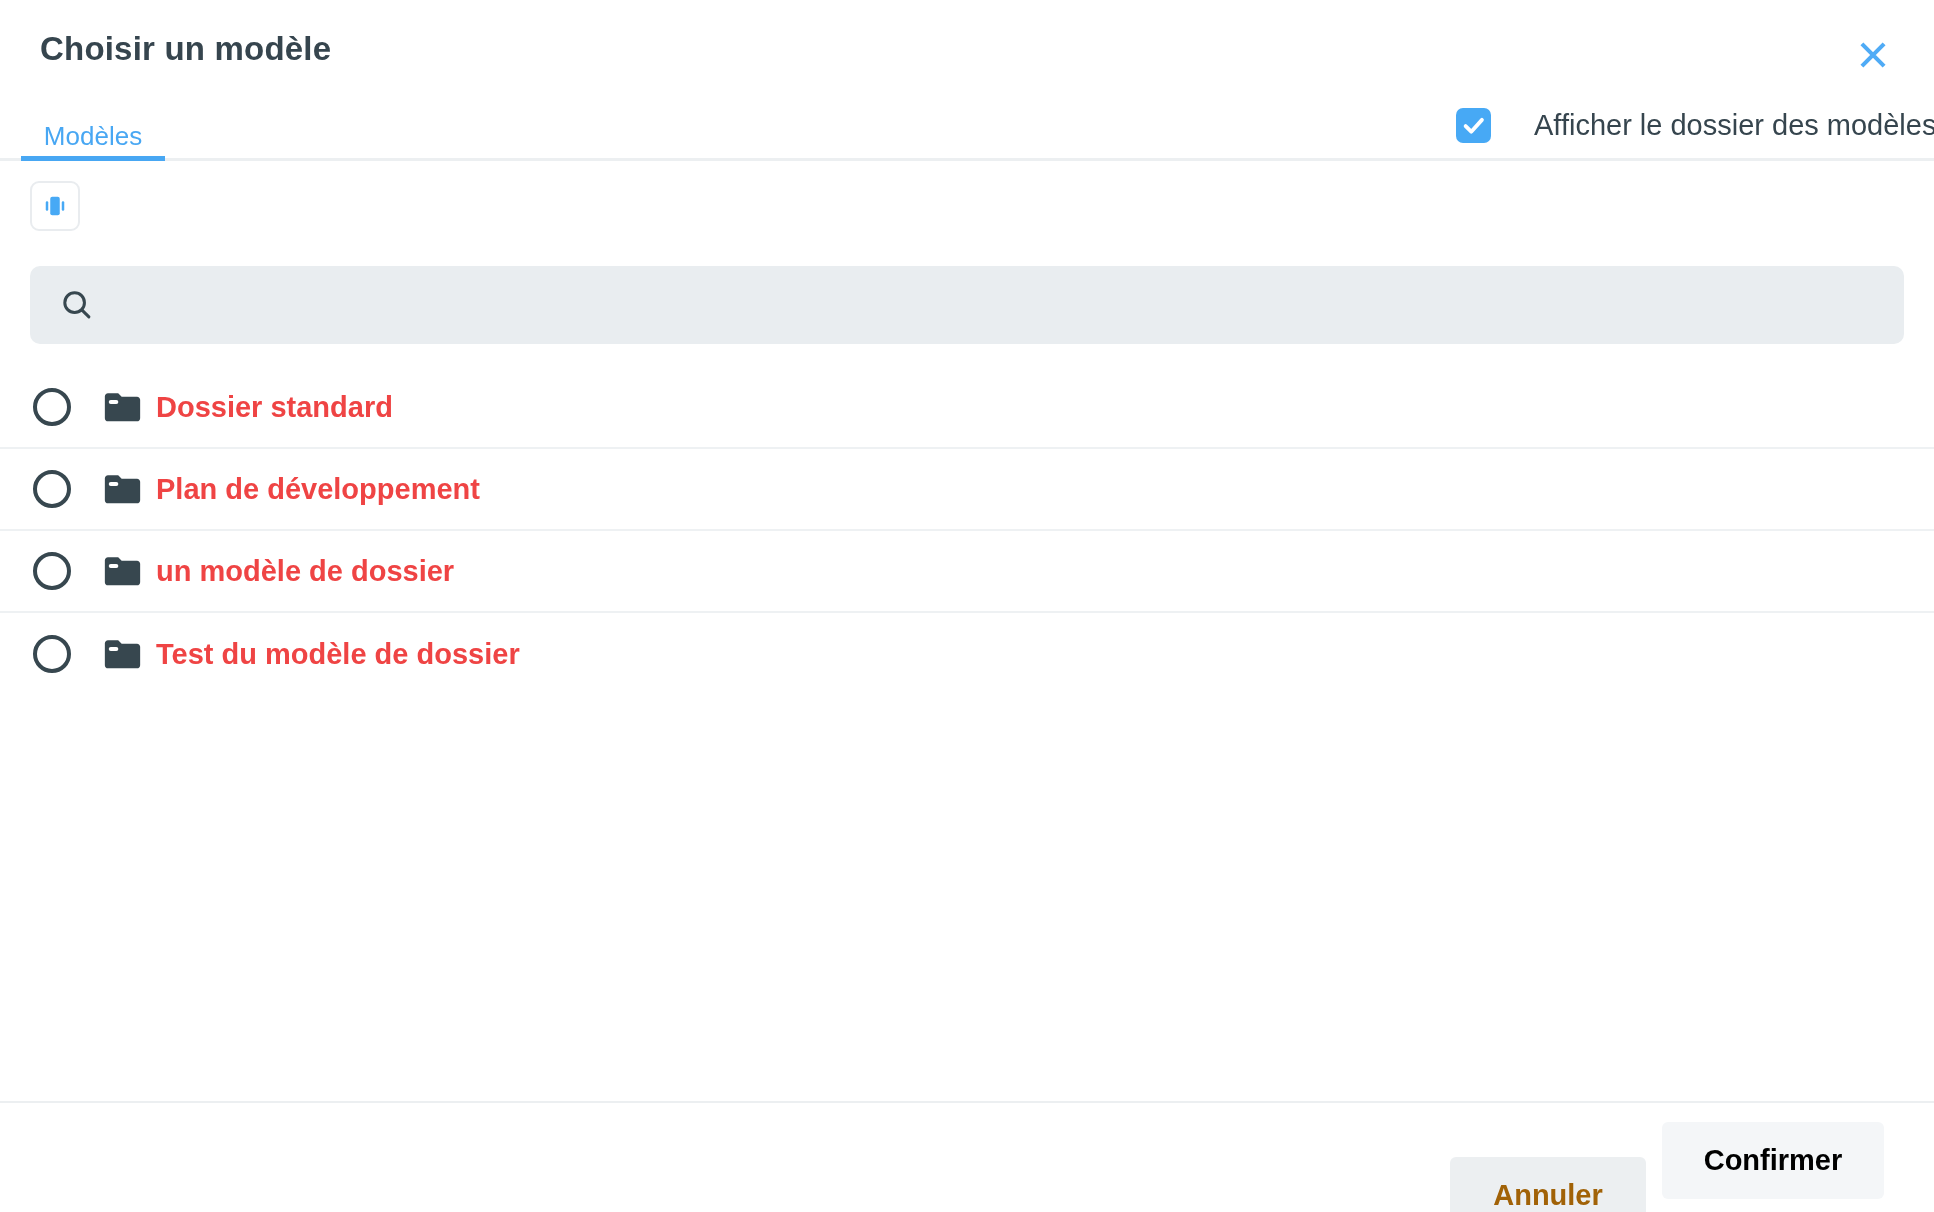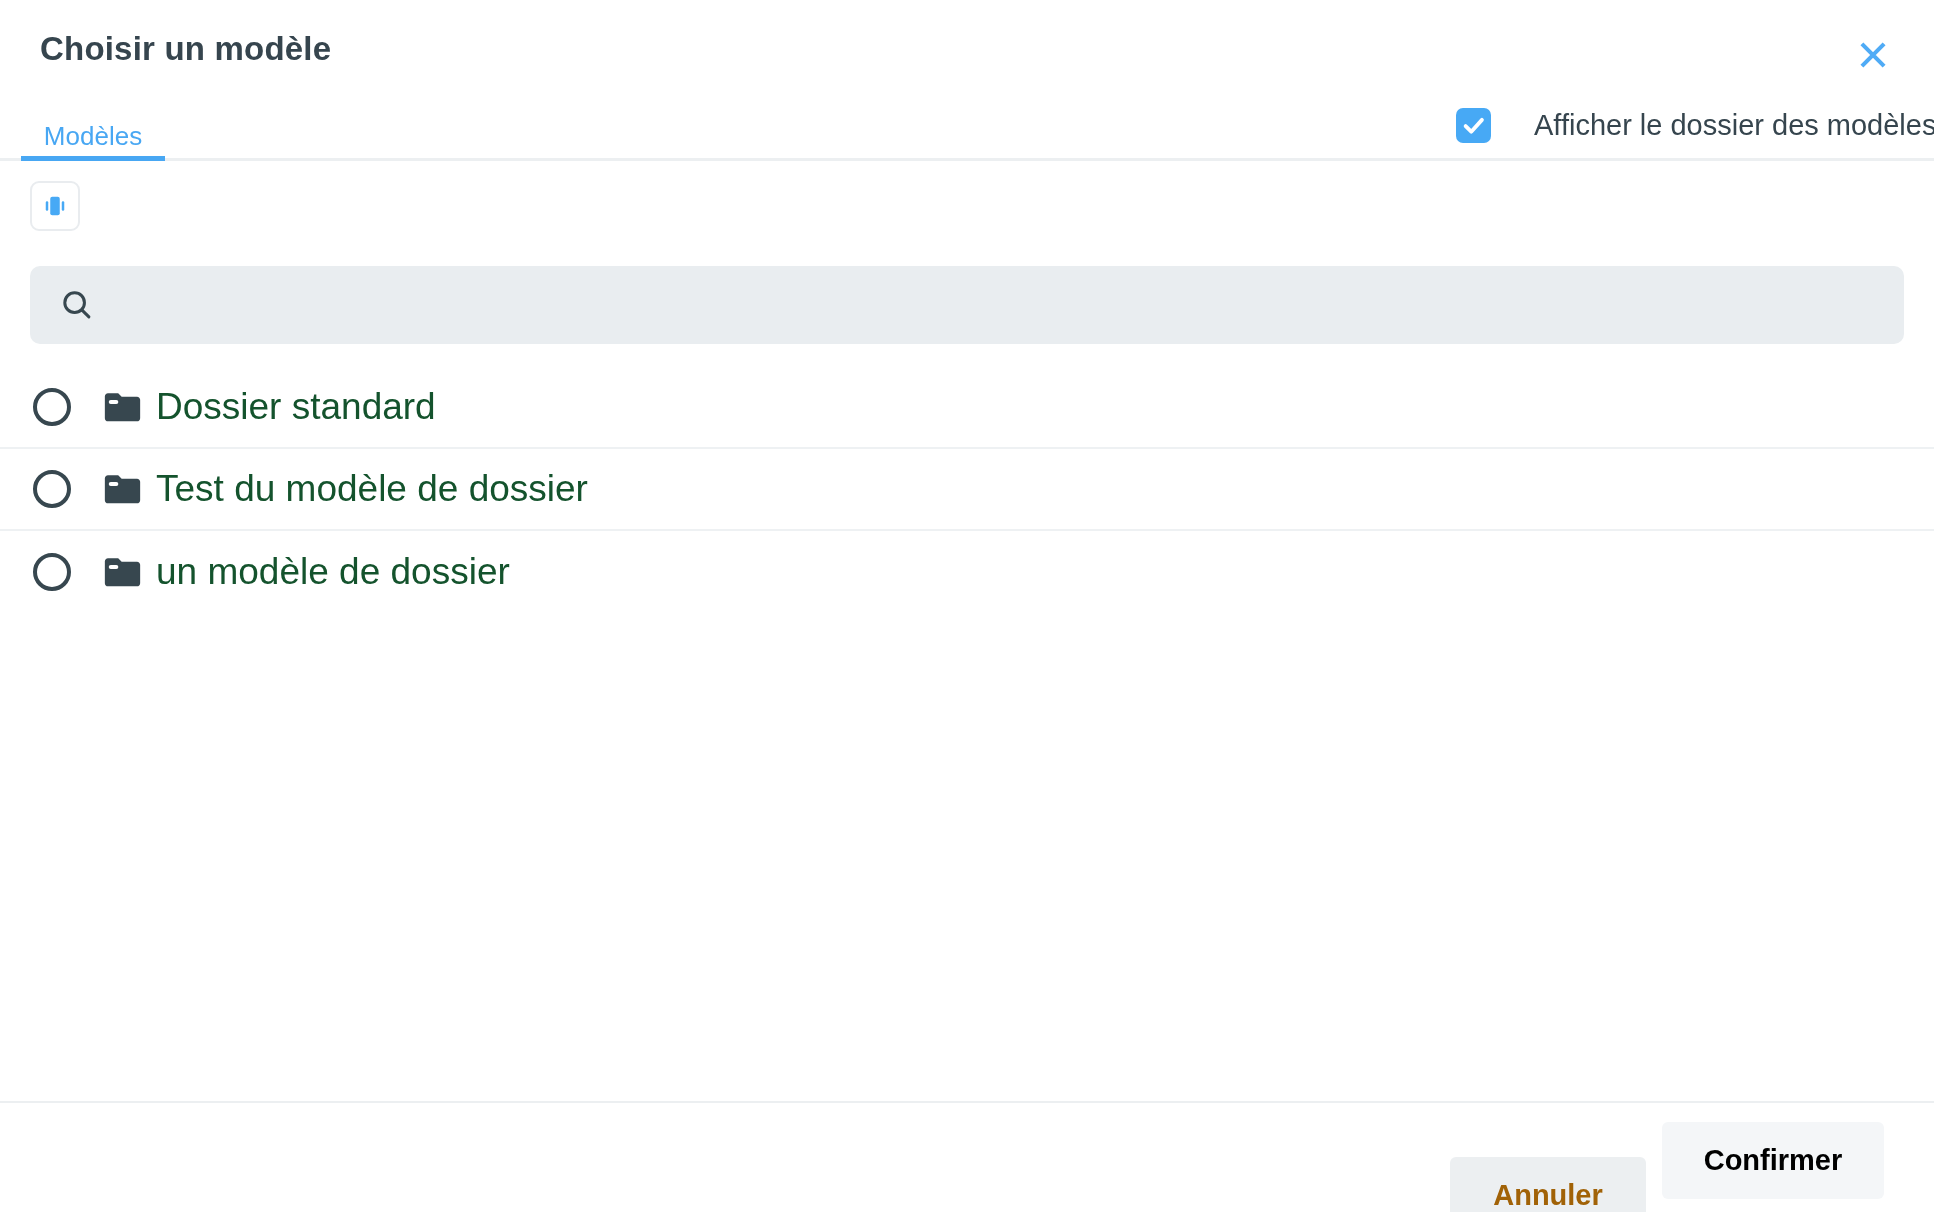--- a/index.html
+++ b/index.html
@@ -139,23 +139,23 @@
     background: #ffffff;
     margin-right: 33px;
     flex: 0 0 auto;
   }
   .folder-icon {
     margin-right: 15px;
     flex: 0 0 auto;
     display: flex; align-items: center;
   }
   .template-label {
-    font-size: 37px;
-    font-weight: 400;
-    color: #14532d;
+    font-size: 29px;
+    font-weight: 700;
+    color: #ef4444;
     white-space: nowrap;
   }
 
   
   .footer-border {
     position: absolute;
     left: 0; top: 1101px;
     width: 100%; height: 2px;
     background: #ECEFF1;
   }
@@ -241,41 +241,51 @@
       <span class="radio" role="radio" aria-checked="false"></span>
       <span class="folder-icon">
         <svg width="37" height="33" viewBox="0 0 24 21">
           <path d="M9.2 1.2 H2.6 C1.45 1.2 0.55 2.1 0.55 3.25 V17.4 C0.55 18.55 1.45 19.45 2.6 19.45 H21.4 C22.55 19.45 23.45 18.55 23.45 17.4 V5.5 C23.45 4.35 22.55 3.45 21.4 3.45 H11.45 L9.2 1.2 Z" fill="#37474F"></path>
           <rect x="3.1" y="5.6" width="6.2" height="2.7" rx="1.3" fill="#ffffff"></rect>
         </svg>
       </span>
       <span class="template-label">Dossier standard</span>
     </div>
 
+    <div class="template-row">
+      <span class="radio" role="radio" aria-checked="false"></span>
+      <span class="folder-icon">
+        <svg width="37" height="33" viewBox="0 0 24 21">
+          <path d="M9.2 1.2 H2.6 C1.45 1.2 0.55 2.1 0.55 3.25 V17.4 C0.55 18.55 1.45 19.45 2.6 19.45 H21.4 C22.55 19.45 23.45 18.55 23.45 17.4 V5.5 C23.45 4.35 22.55 3.45 21.4 3.45 H11.45 L9.2 1.2 Z" fill="#37474F"></path>
+          <rect x="3.1" y="5.6" width="6.2" height="2.7" rx="1.3" fill="#ffffff"></rect>
+        </svg>
+      </span>
+      <span class="template-label">Plan de développement</span>
+    </div>
+
+    <div class="template-row">
+      <span class="radio" role="radio" aria-checked="false"></span>
+      <span class="folder-icon">
+        <svg width="37" height="33" viewBox="0 0 24 21">
+          <path d="M9.2 1.2 H2.6 C1.45 1.2 0.55 2.1 0.55 3.25 V17.4 C0.55 18.55 1.45 19.45 2.6 19.45 H21.4 C22.55 19.45 23.45 18.55 23.45 17.4 V5.5 C23.45 4.35 22.55 3.45 21.4 3.45 H11.45 L9.2 1.2 Z" fill="#37474F"></path>
+          <rect x="3.1" y="5.6" width="6.2" height="2.7" rx="1.3" fill="#ffffff"></rect>
+        </svg>
+      </span>
+      <span class="template-label">un modèle de dossier</span>
+    </div>
 
     <div class="template-row">
       <span class="radio" role="radio" aria-checked="false"></span>
       <span class="folder-icon">
         <svg width="37" height="33" viewBox="0 0 24 21">
           <path d="M9.2 1.2 H2.6 C1.45 1.2 0.55 2.1 0.55 3.25 V17.4 C0.55 18.55 1.45 19.45 2.6 19.45 H21.4 C22.55 19.45 23.45 18.55 23.45 17.4 V5.5 C23.45 4.35 22.55 3.45 21.4 3.45 H11.45 L9.2 1.2 Z" fill="#37474F"></path>
           <rect x="3.1" y="5.6" width="6.2" height="2.7" rx="1.3" fill="#ffffff"></rect>
         </svg>
       </span>
       <span class="template-label">Test du modèle de dossier</span>
-    </div>
-
-    <div class="template-row">
-      <span class="radio" role="radio" aria-checked="false"></span>
-      <span class="folder-icon">
-        <svg width="37" height="33" viewBox="0 0 24 21">
-          <path d="M9.2 1.2 H2.6 C1.45 1.2 0.55 2.1 0.55 3.25 V17.4 C0.55 18.55 1.45 19.45 2.6 19.45 H21.4 C22.55 19.45 23.45 18.55 23.45 17.4 V5.5 C23.45 4.35 22.55 3.45 21.4 3.45 H11.45 L9.2 1.2 Z" fill="#37474F"></path>
-          <rect x="3.1" y="5.6" width="6.2" height="2.7" rx="1.3" fill="#ffffff"></rect>
-        </svg>
-      </span>
-      <span class="template-label">un modèle de dossier</span>
     </div>
 
   </div>
 
   <div class="footer-border"></div>
   <button class="btn btn-cancel">Annuler</button>
   <button class="btn btn-confirm" disabled="">Confirmer</button>
 
 </div>
 

